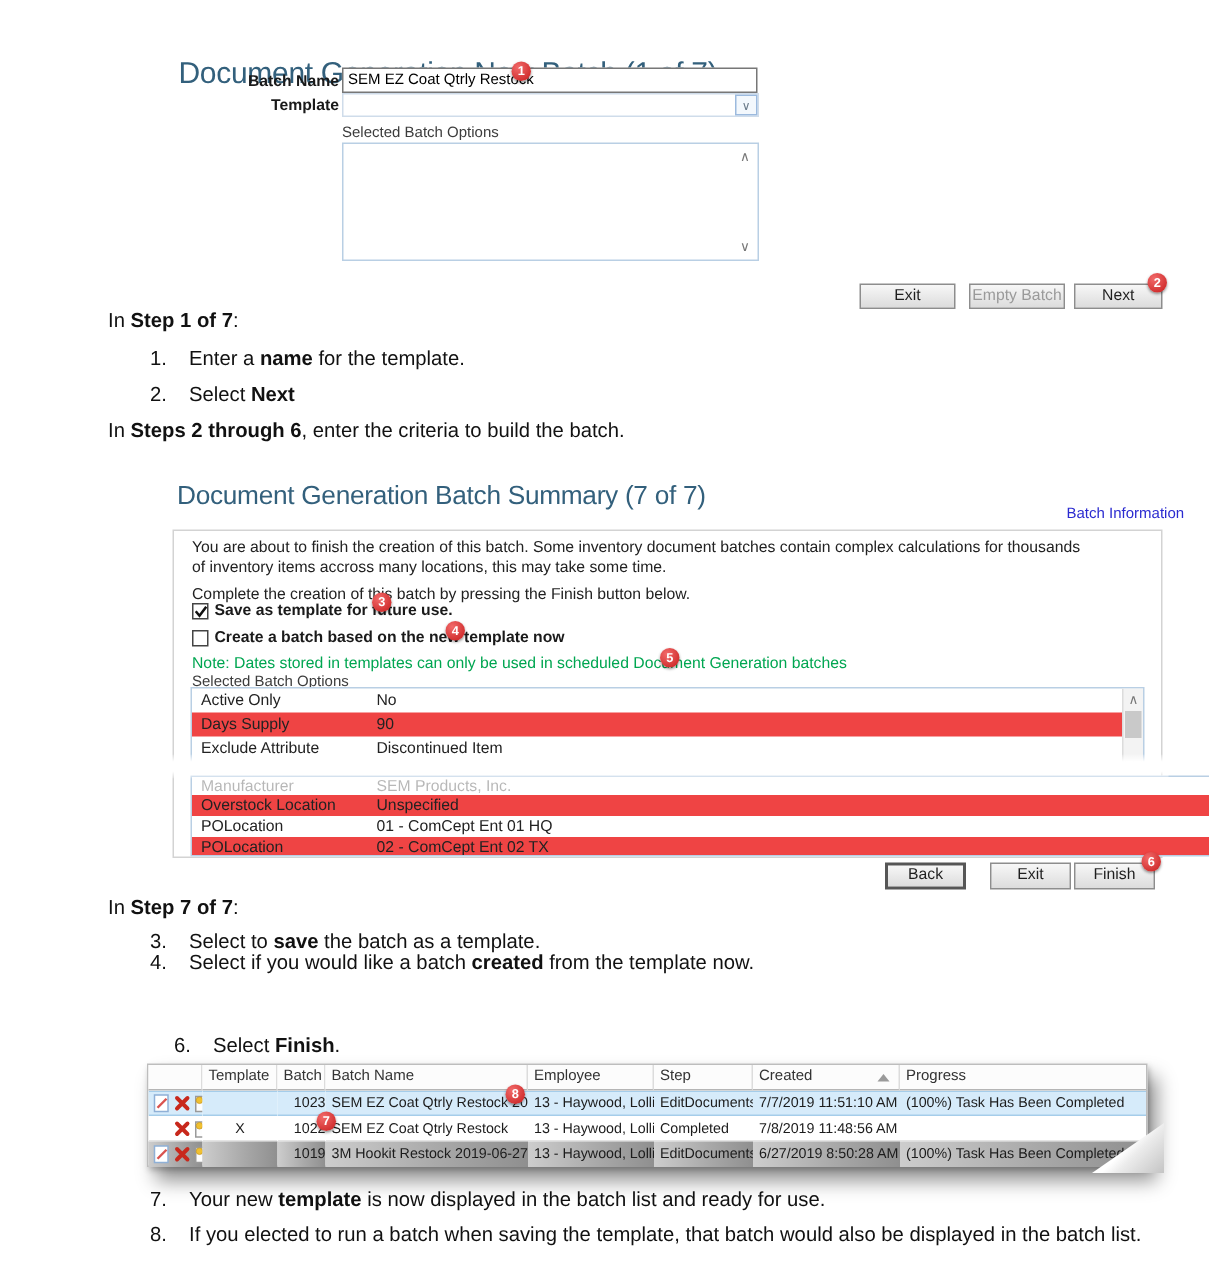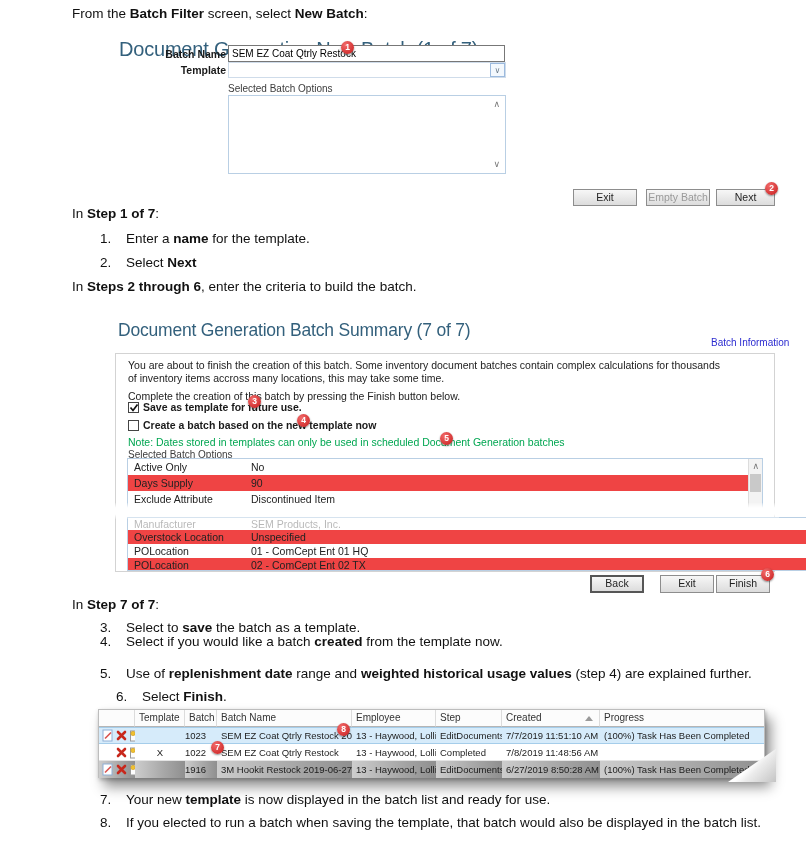--- a/index.html
+++ b/index.html
@@ -58,33 +58,32 @@
         overflow:hidden;position:relative;box-sizing:border-box;}
   .bl-c{line-height:17px;padding-left:4px;white-space:nowrap;overflow:hidden;box-sizing:border-box;color:#1c1c1c;}
   .r1{background:#d6ebfa;box-shadow:inset 0 1px 0 #a5cdea,inset 0 -1px 0 #a5cdea;}
   .r2{background:#fff;box-shadow:inset 0 -1px 0 #e4e4e4;}
   .r3{background:linear-gradient(to right,#cdcdcd,#a9a9a9 55%,#8f8f8f);}
   .icon-cell{display:flex;align-items:center;gap:2px;padding-left:3px;}
   .sort-asc{position:absolute;right:6px;top:6px;width:0;height:0;
             border-left:4px solid transparent;border-right:4px solid transparent;
             border-bottom:5px solid #9a9a9a;}
   .tpl-x{text-align:center;padding-left:0;}
-  .num-c{text-align:left;padding-left:0;}
+  .num-c{text-align:right;padding-left:0;}
   .curl{position:absolute;left:726px;top:748px;width:50px;height:34px;z-index:3;
         background:linear-gradient(135deg,#ffffff 50%,#ececec 62%,#c4c4c4);
         clip-path:polygon(4% 100%,100% 2%,100% 100%);
         filter:drop-shadow(-3px -2px 4px rgba(0,0,0,.35));}
   svg{display:block;}
 </style>
 </head>
 <body>
 
 <div class="canvas">
 
-  <div class="body-line" style="left:72px;top:6px;"><span>From the </span><span class="b">Batch Filter</span><span> screen, select </span><span class="b">New Batch</span><span>:</span></div>
 
   <div class="shot-title t20" style="left:119px;top:24px;">Document Generation New Batch (1 of 7)</div>
 
   <div class="ui-label" style="left:148px;top:48px;width:78px;">Batch Name</div>
   <input class="txt" style="left: 228px; top: 45px; width: 277px; height: 17px;" readonly="" value="SEM EZ Coat Qtrly Restock">
   <div class="badge" style="left:341px;top:41px;">1</div>
 
   <div class="ui-label" style="left:148px;top:64px;width:78px;">Template</div>
   <div class="combo" style="left:228px;top:62px;width:278px;height:16px;">
     <span class="arrow">∨</span>
@@ -180,21 +179,20 @@
   </div>
 
   <div class="btn default" style="left:590px;top:575px;width:54px;height:18px;">Back</div>
   <div class="btn" style="left:660px;top:575px;width:54px;height:18px;">Exit</div>
   <div class="btn" style="left:716px;top:575px;width:54px;height:18px;">Finish</div>
   <div class="badge" style="left:761px;top:568px;">6</div>
 
   <div class="body-line" style="left:72px;top:597px;"><span>In </span><span class="b">Step 7 of 7</span><span>:</span></div>
   <div class="list-item" style="left:100px;top:620px;"><span class="marker">3.</span><span><span>Select to </span><span class="b">save</span><span> the batch as a template.</span></span></div>
   <div class="list-item" style="left:100px;top:634px;"><span class="marker">4.</span><span><span>Select if you would like a batch </span><span class="b">created</span><span> from the template now.</span></span></div>
-  <div class="list-item" style="left:100px;top:666px;"><span class="marker">5.</span><span><span>Use of </span><span class="b">replenishment date</span><span> range and </span><span class="b">weighted historical usage values</span><span> (step 4) are explained further.</span></span></div>
   <div class="list-item" style="left:116px;top:689px;"><span class="marker">6.</span><span><span>Select </span><span class="b">Finish</span><span>.</span></span></div>
 
   <div class="batchlist" style="left:98px;top:709px;width:667px;height:69px;">
 
     <div class="bl-h"></div>
     <div class="bl-h">Template</div>
     <div class="bl-h">Batch #</div>
     <div class="bl-h">Batch Name</div>
     <div class="bl-h">Employee</div>
     <div class="bl-h">Step</div>
@@ -262,21 +260,21 @@
           </svg>
         </span>
       <span>
           <svg width="12" height="13">
             <rect x="1.5" y="2" width="9" height="10" fill="#fdfdfd" stroke="#9a9a9a"></rect>
             <circle cx="4" cy="4.5" r="2.2" fill="#f0c030" stroke="#c89820" stroke-width="0.5"></circle>
           </svg>
         </span>
     </div>
     <div class="bl-c r3 tpl-x"></div>
-    <div class="bl-c r3 num-c">1916</div>
+    <div class="bl-c r3 num-c">1019</div>
     <div class="bl-c r3">3M Hookit Restock 2019-06-27 08:5...</div>
     <div class="bl-c r3">13 - Haywood, Lollie</div>
     <div class="bl-c r3">EditDocuments</div>
     <div class="bl-c r3">6/27/2019 8:50:28 AM</div>
     <div class="bl-c r3">(100%) Task Has Been Completed</div>
   </div>
 
   <div class="badge" style="left:211px;top:741px;">7</div>
   <div class="badge" style="left:337px;top:723px;">8</div>
   <div class="curl"></div>

